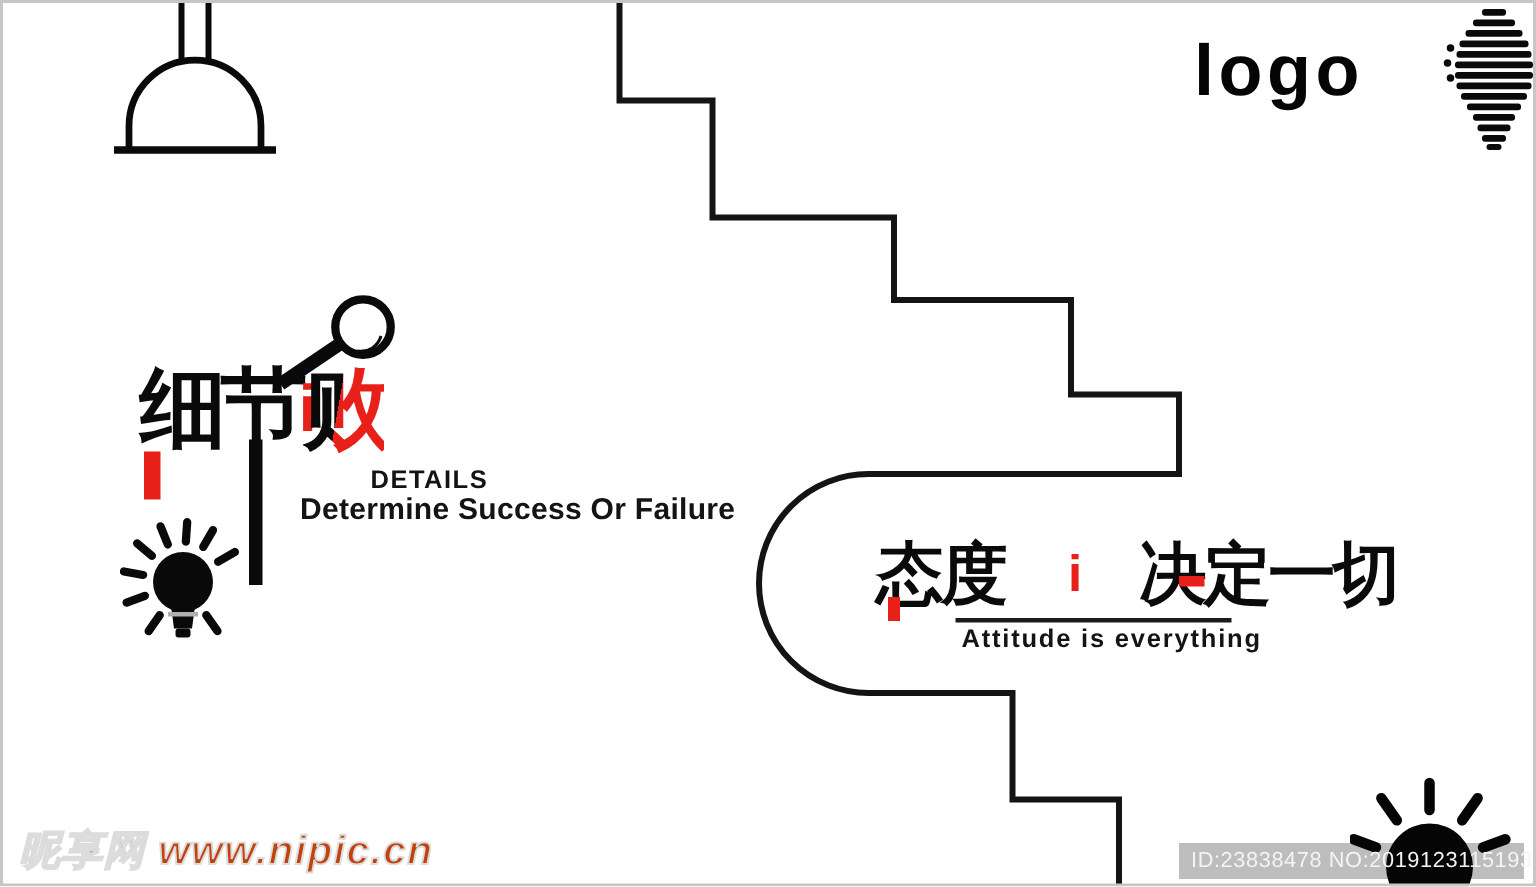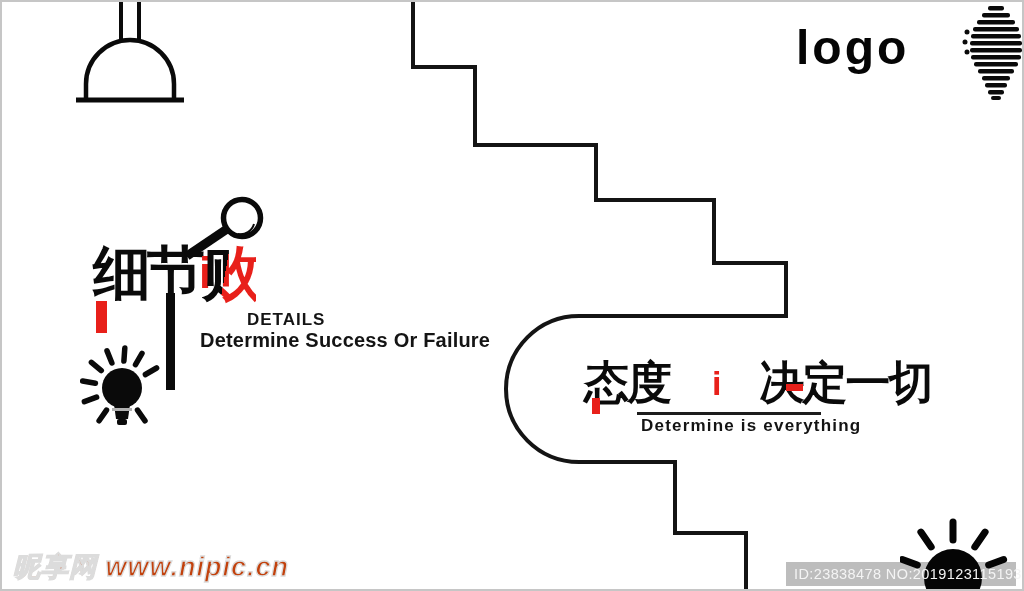--- a/index.html
+++ b/index.html
@@ -174,21 +174,21 @@
   </svg>
 
   <div class="title-right">
     <span>态度</span>
       <span class="red-i">i</span>
       <span>决定一切</span>
   </div>
   <div class="red-accent-tai"></div>
   <div class="red-accent-qie"></div>
   <div class="attitude-rule"></div>
-  <div class="attitude-en">Determine is everything</div>
+  <div class="attitude-en">Attitude is everything</div>
 
   <div class="wm-site">昵享网 www.nipic.cn</div>
 
   <div class="wm-bar-bg"></div>
 
   <svg class="sun-svg" width="115" height="81" viewBox="0 0 115 81">
     <g stroke="#050505" stroke-width="7" stroke-linecap="round">
       <line x1="17.3" y1="55.0" x2="2.4" y2="49.5"></line>
       <line x1="31.2" y1="36.9" x2="20.9" y2="22.1"></line>
       <line x1="53" y1="30" x2="53" y2="12"></line>

